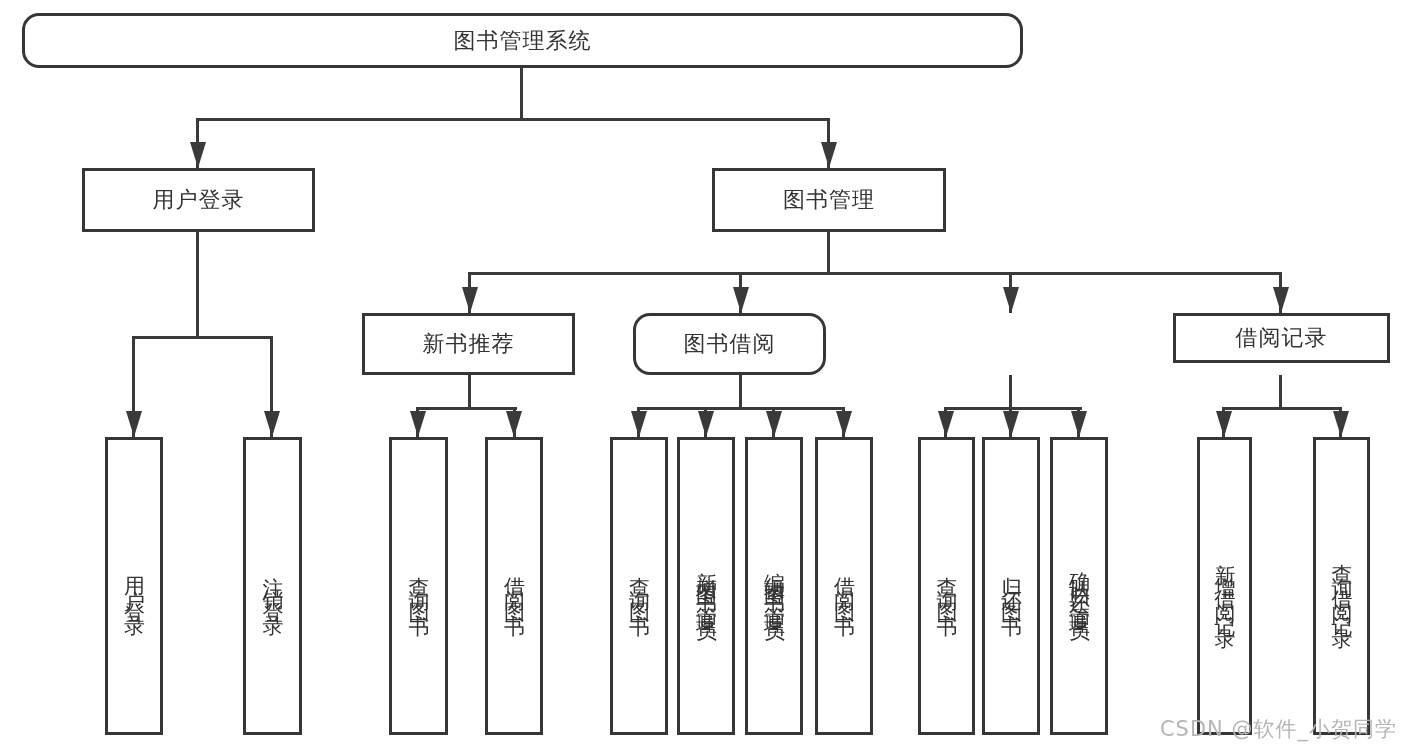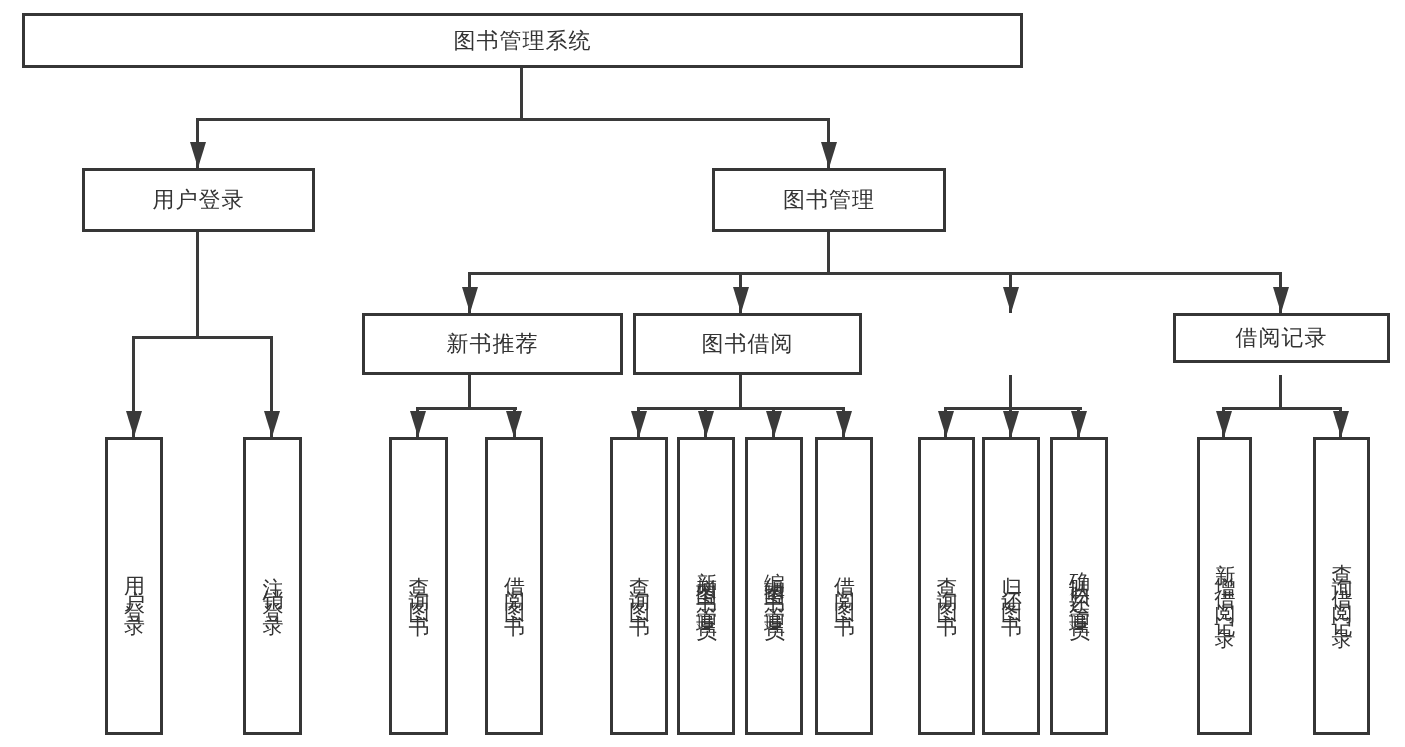--- a/index.html
+++ b/index.html
@@ -89,37 +89,37 @@
   <div class="arrow" style="left:1003px;top:411px;"></div>
   <div class="arrow" style="left:1071px;top:411px;"></div>
 
   <div class="line vline" style="left:1279px;top:375px;height:32px;"></div>
   <div class="line hline" style="left:1222px;top:407px;width:120px;"></div>
   <div class="line vline" style="left:1222px;top:407px;height:30px;"></div>
   <div class="line vline" style="left:1339px;top:407px;height:30px;"></div>
   <div class="arrow" style="left:1216px;top:411px;"></div>
   <div class="arrow" style="left:1333px;top:411px;"></div>
 
-  <div class="node h-node" style="left:22px;top:13px;width:1001px;height:55px;">
+  <div class="node h-node" style="left:22px;top:13px;width:1001px;height:55px;border-radius:17px;">
     <span>图书管理系统</span>
   </div>
 
   <div class="node h-node" style="left:82px;top:168px;width:233px;height:64px;">
     <span>用户登录</span>
   </div>
 
   <div class="node h-node" style="left:712px;top:168px;width:234px;height:64px;">
     <span>图书管理</span>
   </div>
 
-  <div class="node h-node" style="left:362px;top:313px;width:261px;height:62px;">
+  <div class="node h-node" style="left:362px;top:313px;width:213px;height:62px;">
     <span>新书推荐</span>
   </div>
 
-  <div class="node h-node" style="left:633px;top:313px;width:229px;height:62px;">
+  <div class="node h-node" style="left:633px;top:313px;width:193px;height:62px;border-radius:17px;">
     <span>图书借阅</span>
   </div>
 
 
   <div class="node h-node" style="left:1173px;top:313px;width:217px;height:50px;">
     <span>借阅记录</span>
   </div>
 
   <div class="node v-node" style="left:105px;top:437px;width:58px;height:298px;">
     <span>用户登录</span>
@@ -166,14 +166,15 @@
   </div>
 
   <div class="node v-node" style="left:1197px;top:437px;width:55px;height:298px;">
     <span>新增借阅记录</span>
   </div>
 
   <div class="node v-node" style="left:1313px;top:437px;width:57px;height:298px;">
     <span>查询借阅记录</span>
   </div>
 
+  <div class="watermark">CSDN @软件_小贺同学</div>
 
 </div>
 
 </body></html>

